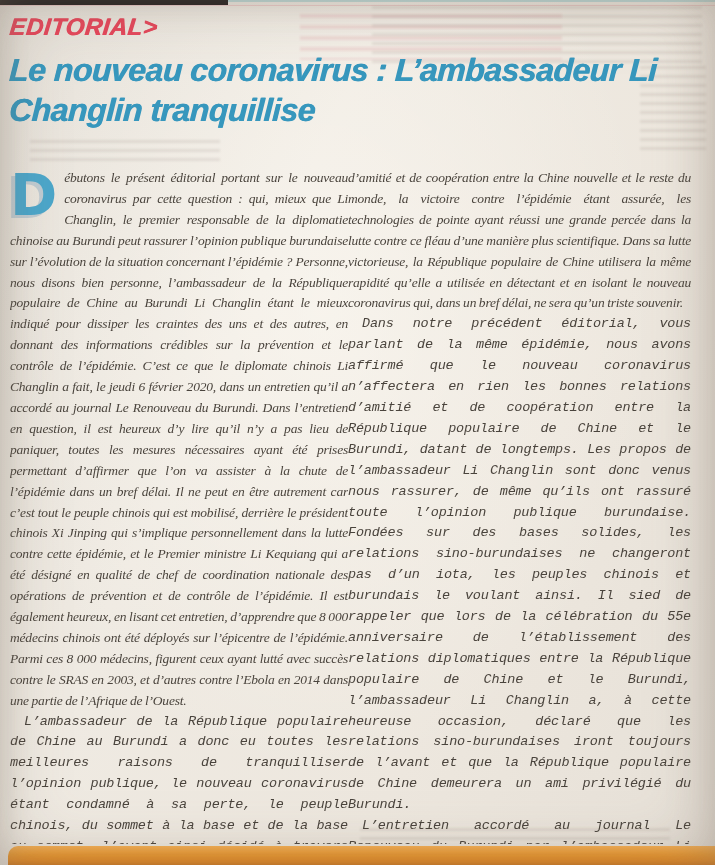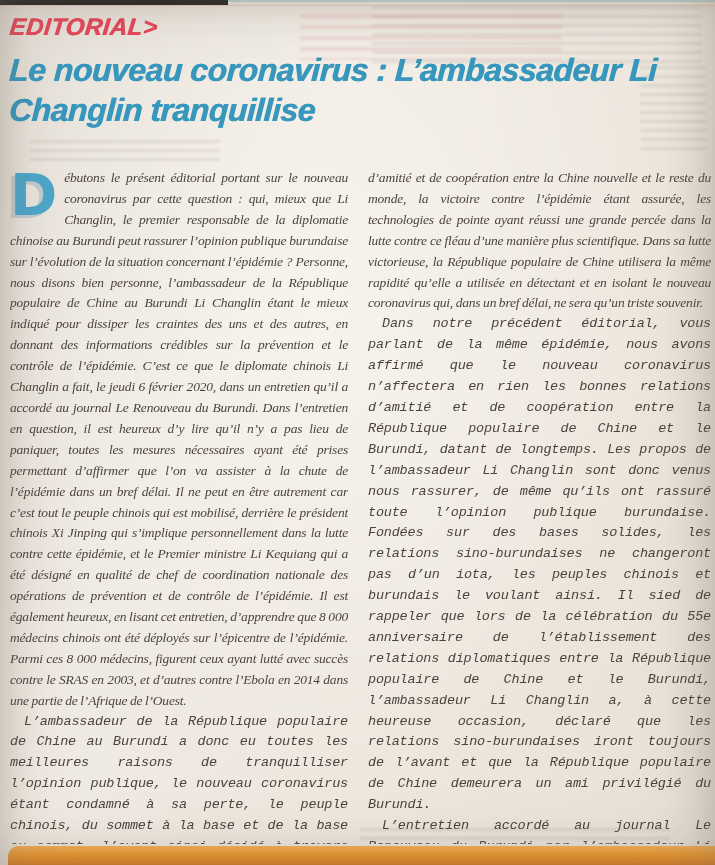--- a/index.html
+++ b/index.html
@@ -43,21 +43,21 @@
   .headline.l2{top:92px;}
 
   .col{
     position:absolute;top:168px;
     font-style:italic;font-size:13.5px;line-height:20.9px;
     letter-spacing:-0.2px;word-spacing:-0.5px;
     color:#4a443d;text-align:justify;
     overflow:hidden;height:676px;
   }
   .col.left{left:10px;width:338px;}
-  .col.right{left:368px;width:343px;}
+  .col.right{left:348px;width:343px;}
   .para{margin:0;}
   .para.indent{text-indent:14px;font-family:Liberation Mono, monospace;}
   .dropcap{
     float:left;
     font-family:"DejaVu Sans",sans-serif;
     font-style:normal;font-weight:bold;
     font-size:57px;line-height:49px;
     color:#4ba6ca;
     margin:3px 7px 0 0;
     text-shadow:-4px 3px 0 rgba(156,182,201,0.55);

